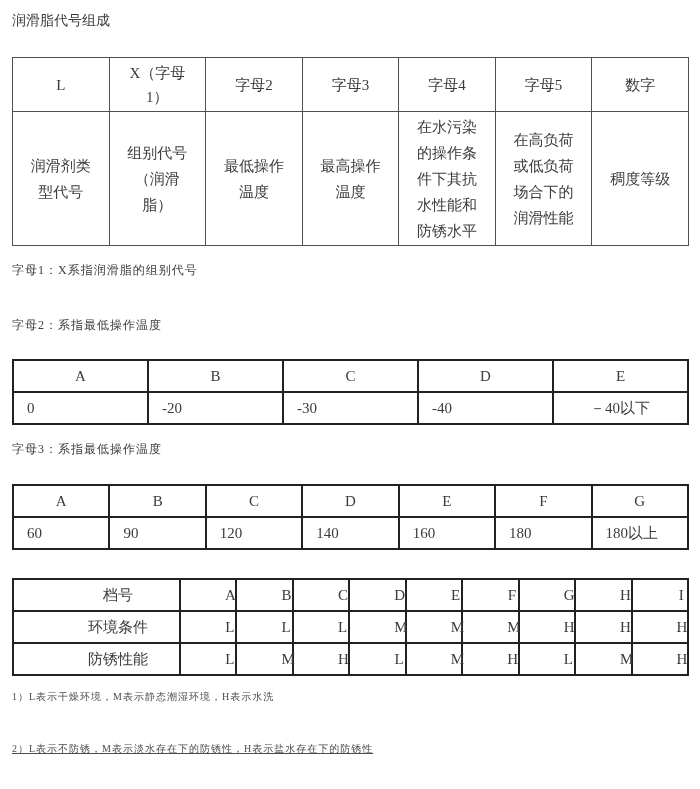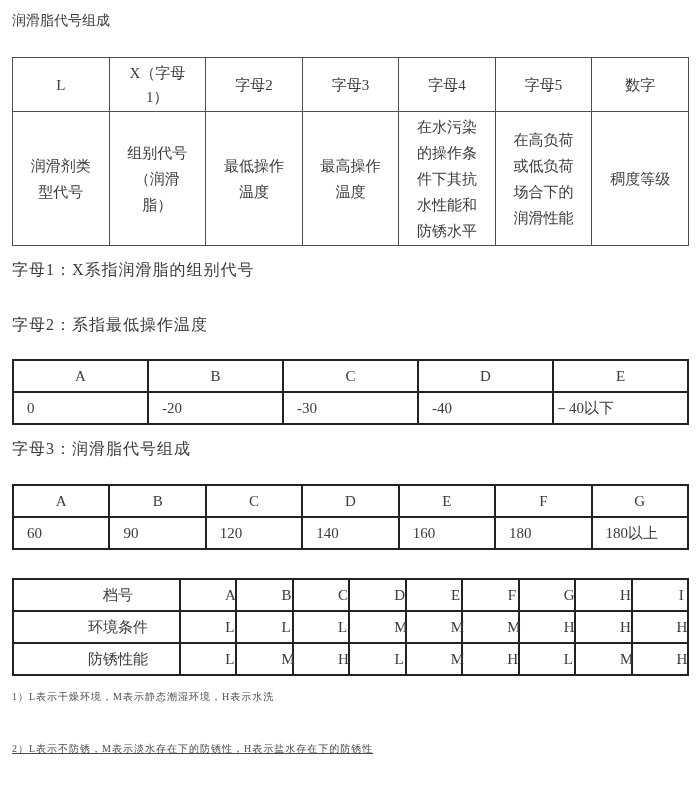--- a/index.html
+++ b/index.html
@@ -14,21 +14,21 @@
     color: #3b3b3b;
     overflow: hidden;
   }
   .doc-title {
     font-size: 14px;
     font-weight: normal;
     line-height: 16px;
     margin: 13px 0 0 12px;
   }
   .section-heading {
-    font-size: 16px;
+    font-size: 12px;
     letter-spacing: 1px;
     line-height: 20px;
     margin: 0 0 0 12px;
   }
   .h1x { margin-top: 14px; }
   .h2x { margin-top: 35px; }
   .h3x { margin-top: 14px; }
   .h4x { margin-top: 11px; }
   table {
     border-collapse: collapse;
@@ -56,21 +56,21 @@
   .t-temp th, .t-temp td, .t-temp3 th, .t-temp3 td,
   .t-grade th, .t-grade td {
     border: 2px solid #222222;
     font-size: 15px;
     font-weight: normal;
     height: 28px;
     vertical-align: middle;
   }
   .t-temp th, .t-temp3 th { text-align: center; }
   .t-temp td, .t-temp3 td { text-align: left; padding-left: 13px; }
-  .t-temp td:last-child { padding-left: 0; }
+  .t-temp td:last-child { text-align: center; padding-left: 0; }
   
   .t-grade { margin-top: 28px; }
   .t-grade td { text-align: center; padding-left: 44px; }
   .t-grade td:first-child { width: 120px; }
   
   .footnote {
     font-size: 10px;
     letter-spacing: 1px;
     line-height: 17px;
     color: #4c4c4c;
@@ -125,21 +125,21 @@
     <tr>
       <td>0</td>
       <td>-20</td>
       <td>-30</td>
       <td>-40</td>
       <td>－40以下</td>
     </tr>
   </tbody>
     </table>
 
-  <p class="section-heading h3x">字母3：润滑脂代号组成</p>
+  <p class="section-heading h3x">字母3：系指最低操作温度</p>
 
   <table class="t-temp3">
     <tbody>
         <tr>
       <th>A</th>
       <th>B</th>
       <th>C</th>
       <th>D</th>
       <th>E</th>
       <th>F</th>

